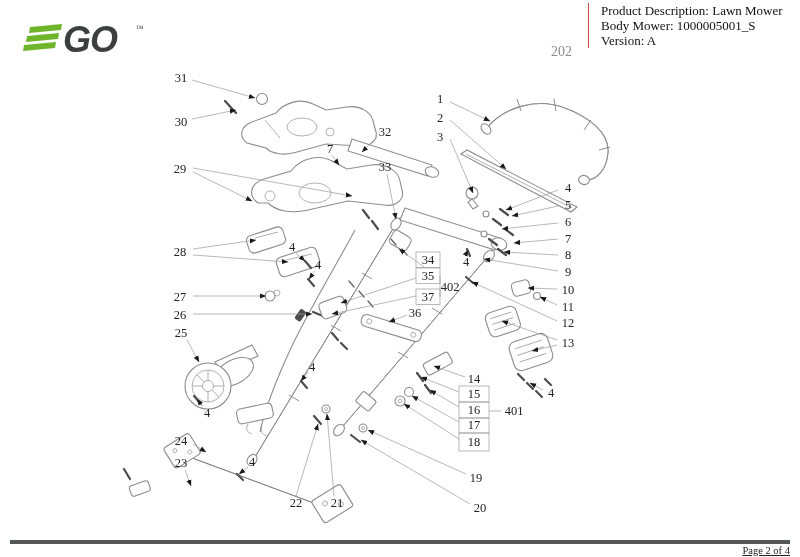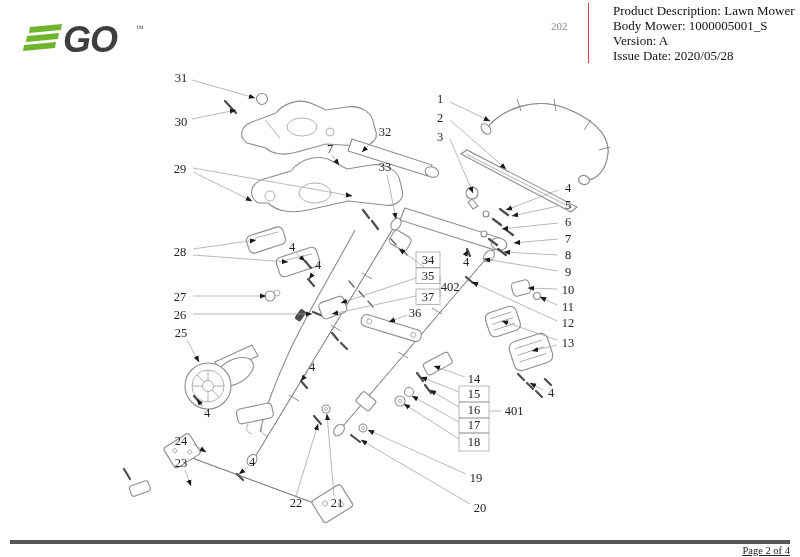--- a/index.html
+++ b/index.html
@@ -1,22 +1,22 @@
 <!DOCTYPE html>
 <html><head>
 <meta charset="utf-8">
 <style>
   html,body{margin:0;padding:0;background:#fff;}
   #page{position:relative;width:800px;height:557px;background:#fff;overflow:hidden;
         font-family:"Liberation Serif",serif;}
   
   #logo{position:absolute;left:20px;top:14px;}
-  #corner-ref{position:absolute;left:551px;top:20px;font-size:11px;color:#8a8a8a;}
+  #corner-ref{position:absolute;left:551px;top:44px;font-size:14px;color:#8a8a8a;}
   #info-panel{position:absolute;left:588px;top:3px;border-left:1px solid #cc4444;
-              padding-left:24px;color:#111;}
+              padding-left:12px;color:#111;}
   .info-line{font-size:13px;line-height:15px;white-space:nowrap;}
   
   #footer-bar{position:absolute;left:10px;top:540px;width:780px;height:4px;background:#55565a;}
   #page-number{position:absolute;right:10px;top:545px;font-size:10.5px;color:#222;text-decoration:underline;}
   
   #diagram{position:absolute;left:0;top:0;}
   .art path,.art rect,.art ellipse,.art circle,.art polygon{fill:#fff;stroke:#8d8d8d;stroke-width:1.1;}
   .art line{stroke:#8d8d8d;stroke-width:1;}
   .detail{fill:none !important;stroke:#9d9d9d !important;stroke-width:.8 !important;}
   .dark{stroke:#4d4d4d !important;stroke-width:2.2 !important;stroke-linecap:round;}
@@ -51,21 +51,20 @@
       <text x="116" y="17" font-size="8" fill="#3d3e40">™</text>
     </svg>
   </div>
 
   <div id="corner-ref">202</div>
 
   <div id="info-panel">
     <div class="info-line">Product Description: Lawn Mower</div>
     <div class="info-line">Body Mower: 1000005001_S</div>
     <div class="info-line">Version: A</div>
-    <div class="info-line">Issue Date: 2020/05/28</div>
   </div>
 
   <svg id="diagram" width="800" height="557" viewBox="0 0 800 557">
     <defs>
       <marker id="arrow" markerWidth="8" markerHeight="7" refX="6.2" refY="3" orient="auto" markerUnits="userSpaceOnUse">
         <path d="M0,0.4 L6.5,3 L0,5.6 z" fill="#1a1a1a"></path>
       </marker>
     </defs>
 
     <g class="art">

